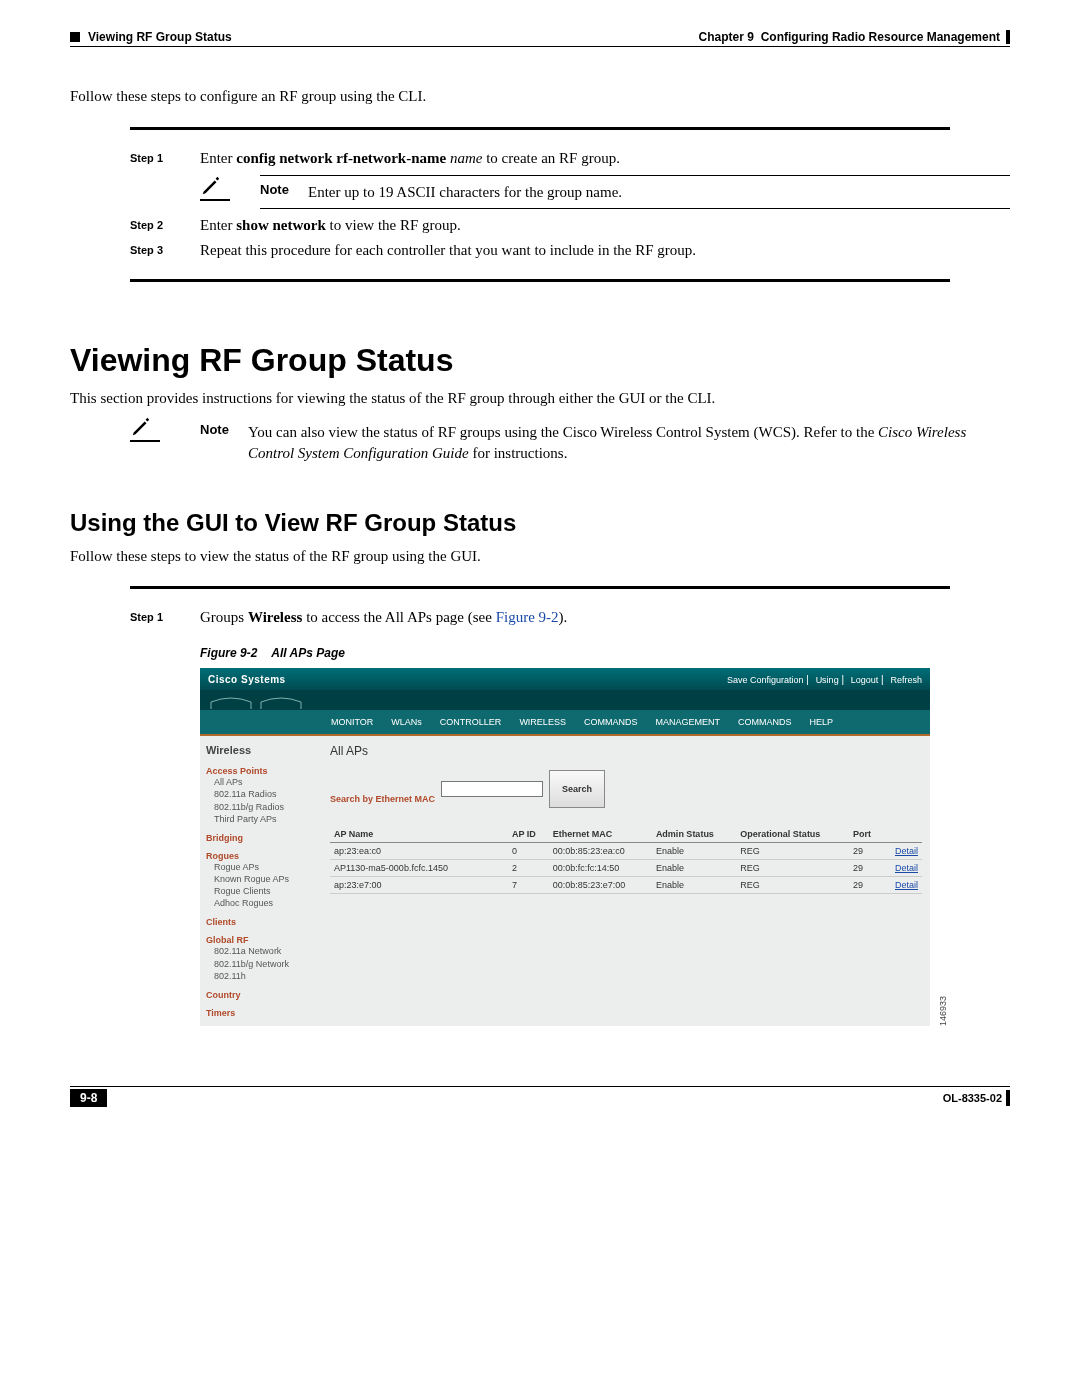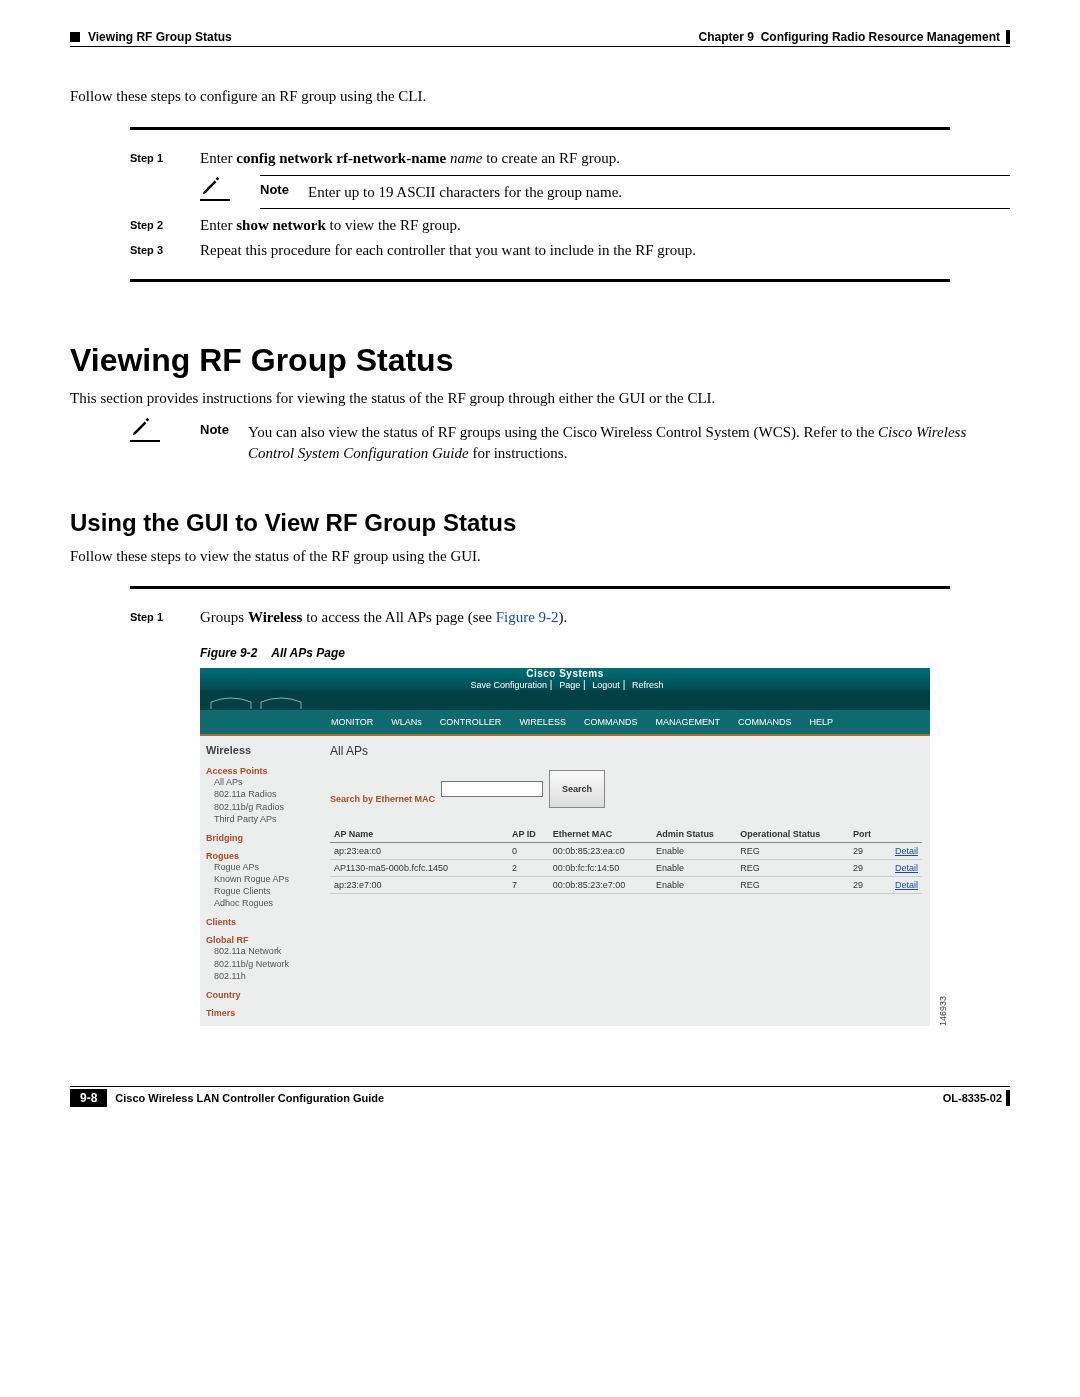--- a/index.html
+++ b/index.html
@@ -147,21 +147,20 @@
   }
   .gui .topbar {
     background: #00555a;
     background: linear-gradient(#006f78, #004a50);
     color: #fff;
     display: flex;
     justify-content: space-between;
     align-items: center;
     height: 22px;
     padding: 0 8px;
-    flex-direction: column;
   }
   .cisco {
     font-weight: bold;
     font-size: 10px;
     letter-spacing: 0.5px;
   }
   .top-links a {
     color: #fff;
     text-decoration: none;
     margin-left: 4px;
@@ -372,21 +371,21 @@
 
   <div class="fig-caption">
     <span class="cap-num">Figure 9-2</span><span>All APs Page</span>
   </div>
 
   <div class="gui">
     <div class="topbar">
       <span class="cisco">Cisco Systems</span>
       <span class="top-links">
         <a>Save Configuration</a> |
-        <a>Page</a> |
+        <a>Using</a> |
         <a>Logout</a> |
         <a>Refresh</a>
       </span>
     </div>
     <div class="logo-row">
       <svg class="bridge" viewBox="0 0 100 18">
         <path d="M5 17 L5 10 Q25 2 45 10 L45 17 M55 17 L55 10 Q75 2 95 10 L95 17" stroke="#7fb0b0" stroke-width="1" fill="none"></path>
       </svg>
     </div>
     <div class="menubar">
@@ -474,20 +473,19 @@
       </div>
     </div>
     <span class="figno">146933</span>
   </div>
 
   <hr class="footer-rule">
   <div class="footer-row">
     <div class="page-badge-wrap">
       <span class="page-badge">9-8</span>
     </div>
-    <span class="foot-mid">Cisco Wireless LAN Controller Configuration Guide</span>
     <span class="foot-right">
       <span>OL-8335-02</span>
       <span class="page-endbar"></span>
     </span>
   </div>
 
 </div>
 
 </body></html>

